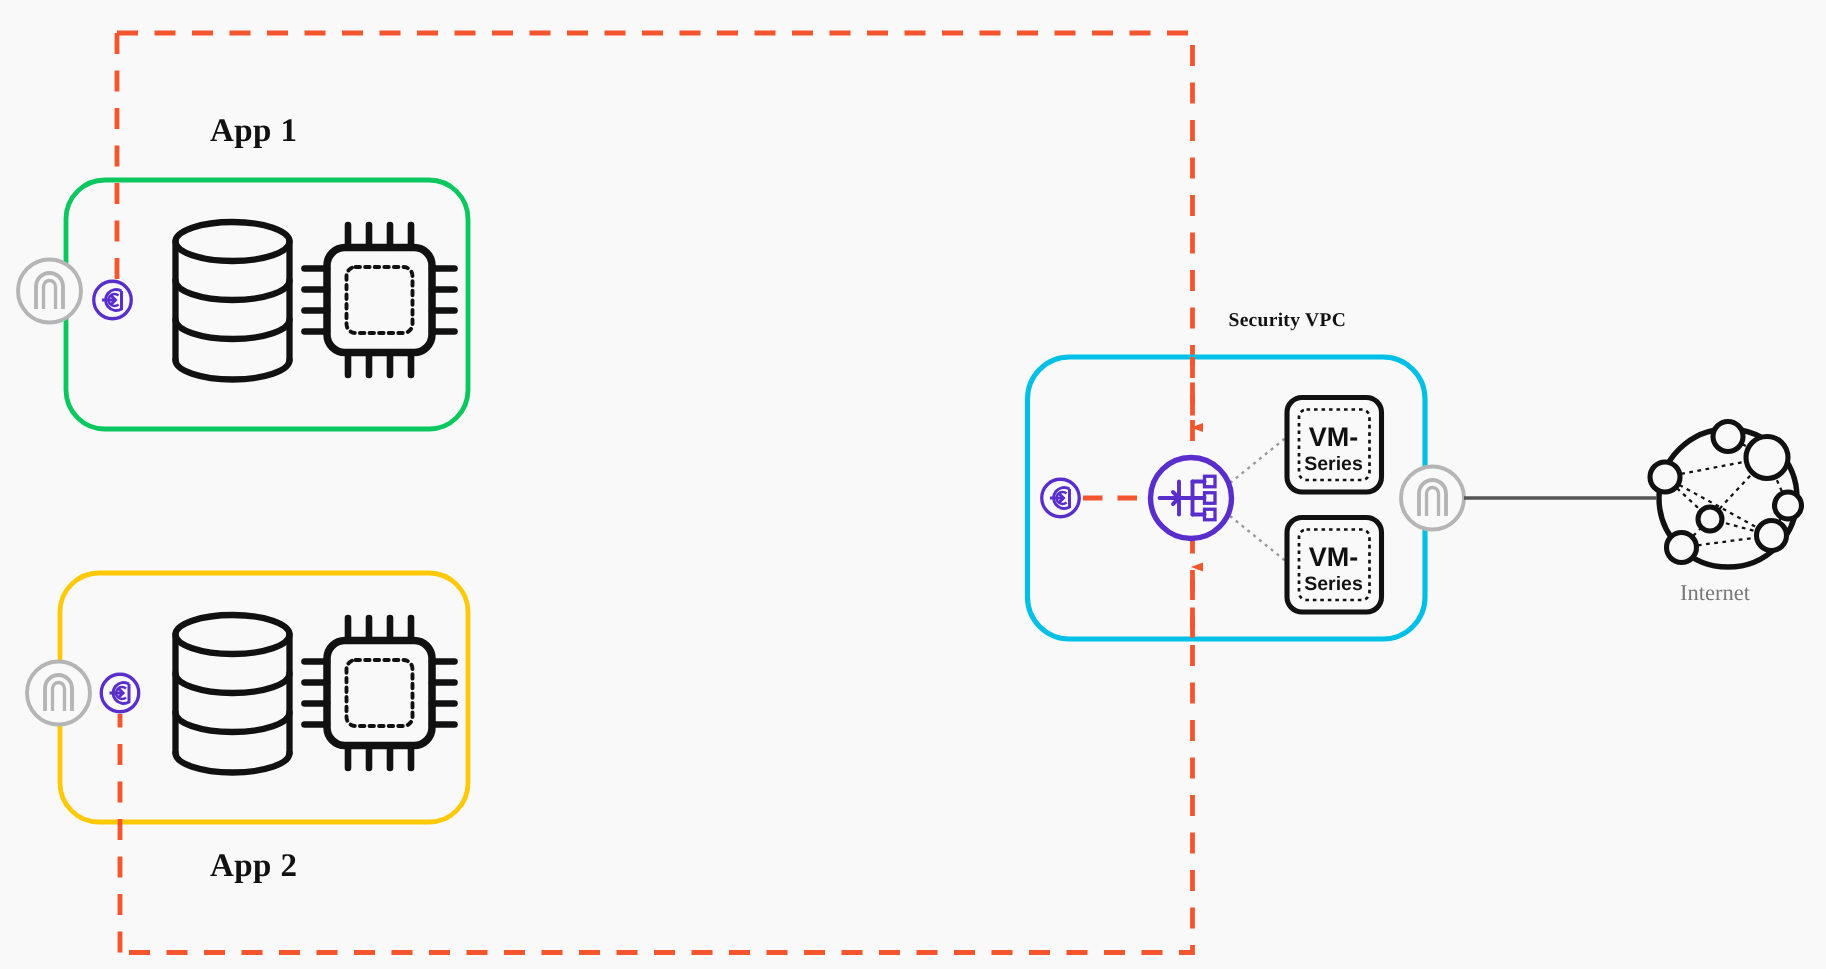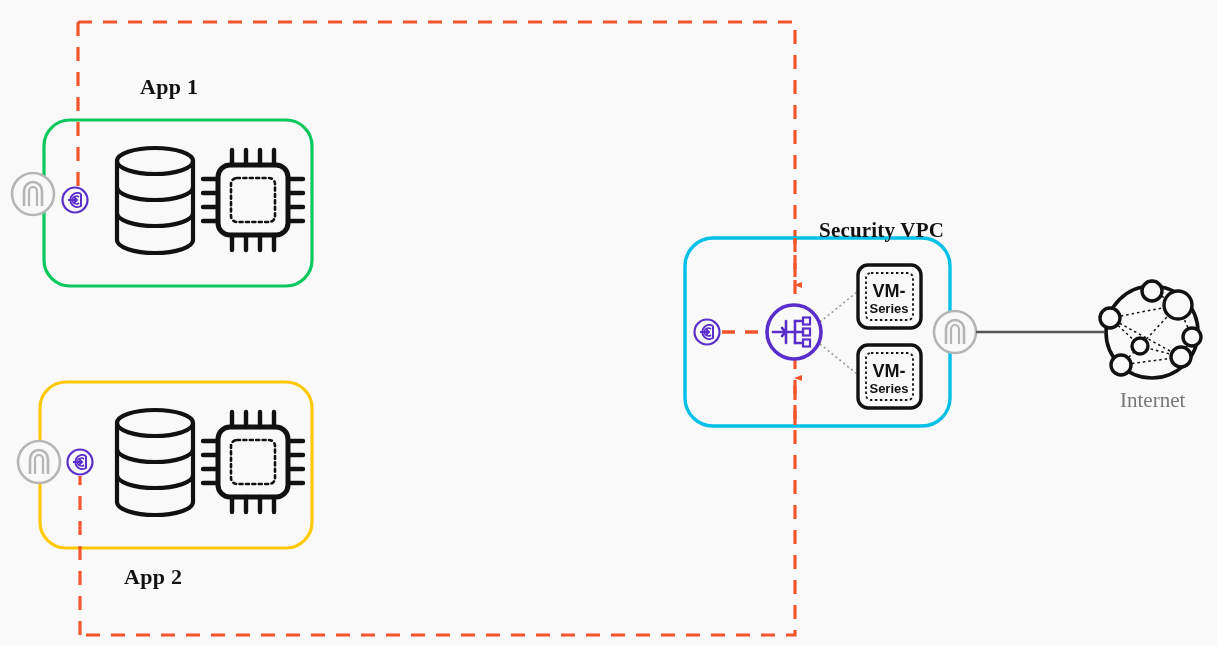--- a/index.html
+++ b/index.html
@@ -221,19 +221,19 @@
         <circle cx="1192" cy="337" r="9"></circle>
         <circle cx="1121" cy="365" r="10"></circle>
         <circle cx="1181" cy="357" r="10"></circle>
       </g>
     </g>
 
   </svg>
 
   <div class="lbl lbl-bold" style="left:140px;top:74px;font-size:22px;letter-spacing:0.3px;">App 1</div>
 
-  <div class="lbl lbl-bold" style="left:124px;top:564px;font-size:22px;letter-spacing:0.3px;">App 2</div>
-
-  <div class="lbl lbl-bold" style="left:819px;top:205px;font-size:21px;letter-spacing:0.2px;margin-top:13px;">Security VPC</div>
-
-  <div class="lbl lbl-muted" style="left:1120px;top:388px;font-size:21px;">Internet</div>
+  <div class="lbl lbl-bold" style="left:140px;top:564px;font-size:22px;letter-spacing:0.3px;">App 2</div>
+
+  <div class="lbl lbl-bold" style="left:819px;top:205px;font-size:13px;letter-spacing:0.2px;">Security VPC</div>
+
+  <div class="lbl lbl-muted" style="left:1120px;top:388px;font-size:15px;">Internet</div>
 
 </div>
 
 </body></html>

